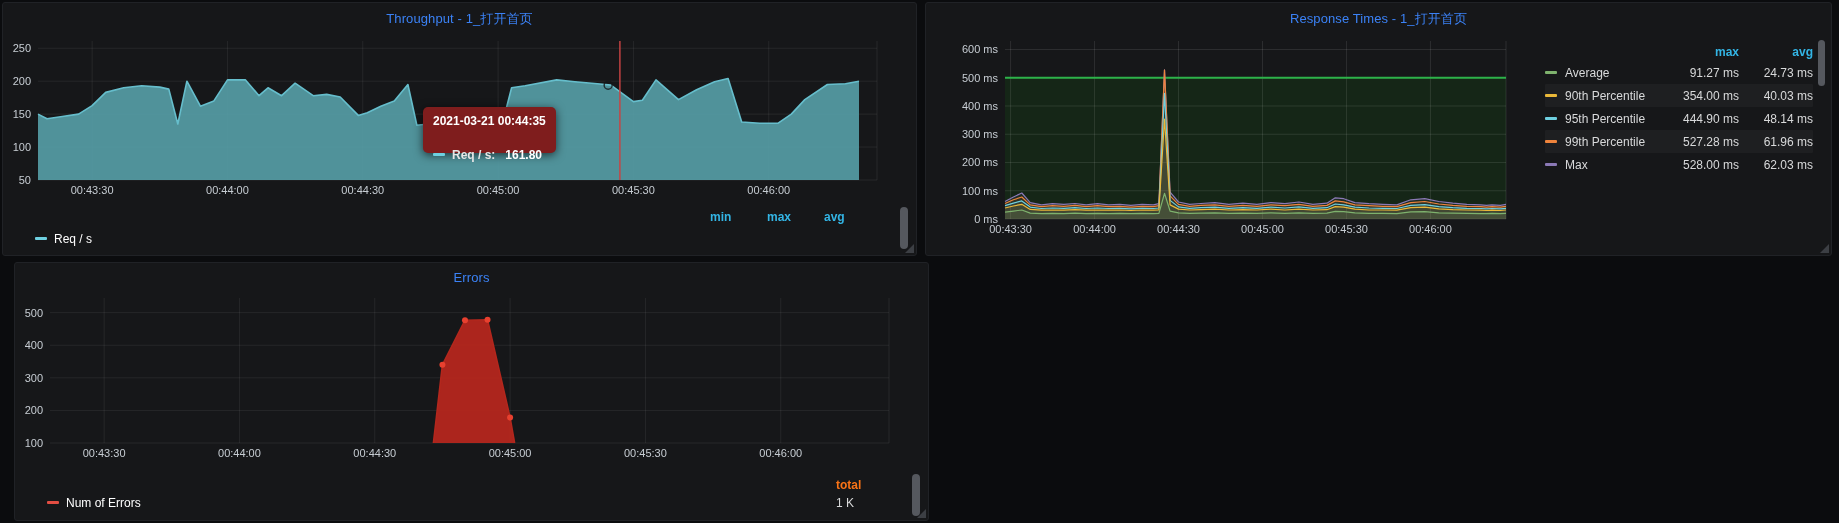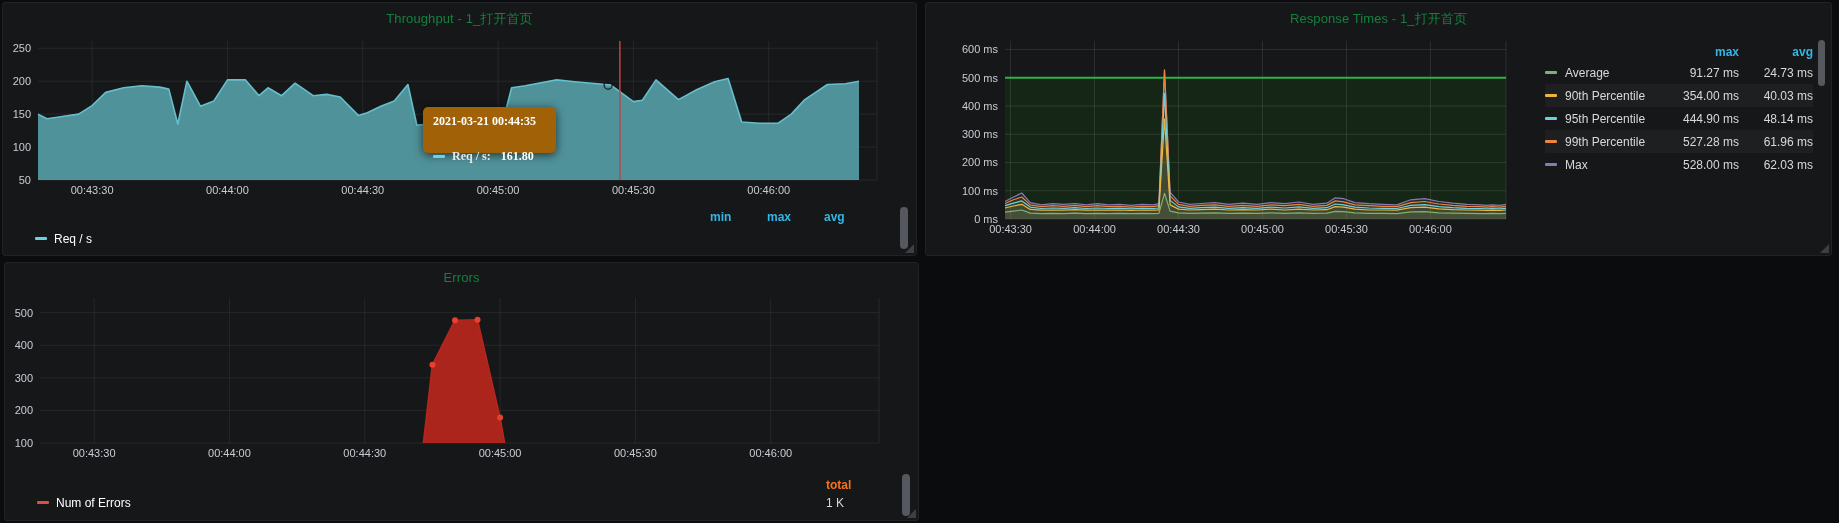--- a/index.html
+++ b/index.html
@@ -1,23 +1,23 @@
 <!DOCTYPE html>
 <html><head>
 <meta charset="utf-8">
 <style>
   html,body{margin:0;padding:0;}
   body{width:1839px;height:523px;background:#0b0c0e;position:relative;overflow:hidden;
        font-family:"Liberation Sans",sans-serif;-webkit-font-smoothing:antialiased;}
   .panel{position:absolute;background:#161719;border:1px solid #202226;border-radius:3px;box-sizing:border-box;}
   #p-throughput{left:2px;top:2px;width:915px;height:254px;}
   #p-response{left:925px;top:2px;width:907px;height:254px;}
-  #p-errors{left:4px;top:262px;width:915px;height:259px;}
+  #p-errors{left:14px;top:262px;width:915px;height:259px;}
   .panel-title{position:absolute;top:7px;left:0;right:0;text-align:center;font-size:13px;font-weight:500;
-       color:#15803d;letter-spacing:.1px;cursor:pointer;}
+       color:#3b82f6;letter-spacing:.1px;cursor:pointer;}
   .chart-svg{position:absolute;left:0;top:0;}
   svg text{font-family:"Liberation Sans",sans-serif;}
   
   .dash{display:inline-block;width:12px;height:3px;border-radius:1px;margin-right:7px;vertical-align:middle;position:relative;top:-1px;}
   .series-label{position:absolute;font-size:12px;color:#ffffff;white-space:nowrap;cursor:pointer;}
   .stat-cols{position:absolute;display:flex;font-size:12px;}
   .stat-cols span{display:inline-block;text-align:left;}
   .c1{width:57px;} .c2{width:57px;} .c3{width:65px;}
   .lhead{color:#33b5e5;font-weight:700;cursor:pointer;}
   .lval{color:#d8d9da;}
@@ -26,22 +26,22 @@
   .l2-head{display:flex;height:18px;align-items:center;}
   .l2-row{display:flex;height:23px;align-items:center;border-radius:1px;}
   .l2-row .lab{flex:0 0 86px;cursor:pointer;white-space:nowrap;}
   .l2-row .dcell{flex:0 0 20px;}
   .l2-head .sp{flex:1 1 auto;}
   .l2-head .mx,.l2-row .mx{flex:0 0 88px;text-align:right;}
   .l2-head .av,.l2-row .av{flex:0 0 74px;text-align:right;}
   .l2-row .lab{flex:1 1 auto;}
   .row-stripe{background:rgba(255,255,255,0.035);}
   
-  .gtooltip{position:absolute;left:420px;top:104px;width:133px;height:46px;background:#a16207;
-       border-radius:5px;box-shadow:0 2px 10px rgba(0,0,0,.65);z-index:5;padding:7px 10px;box-sizing:border-box;font-family:Liberation Serif, serif;}
+  .gtooltip{position:absolute;left:420px;top:104px;width:133px;height:46px;background:#7f1d1d;
+       border-radius:5px;box-shadow:0 2px 10px rgba(0,0,0,.65);z-index:5;padding:7px 10px;box-sizing:border-box;}
   .gtooltip .tt-time{font-size:12px;font-weight:700;color:#ffffff;white-space:nowrap;}
   .gtooltip .tt-row{margin-top:20px;font-size:12px;color:#e6e6e6;font-weight:700;white-space:nowrap;}
   .gtooltip .tt-val{margin-left:10px;color:#ffffff;font-weight:700;}
   
   .sbar{position:absolute;background:#55585e;border-radius:4px;cursor:pointer;}
   .rsz{position:absolute;right:2px;bottom:2px;width:0;height:0;cursor:nwse-resize;
        border-left:9px solid transparent;border-bottom:9px solid #3c3f44;}
 </style>
 </head>
 <body>

